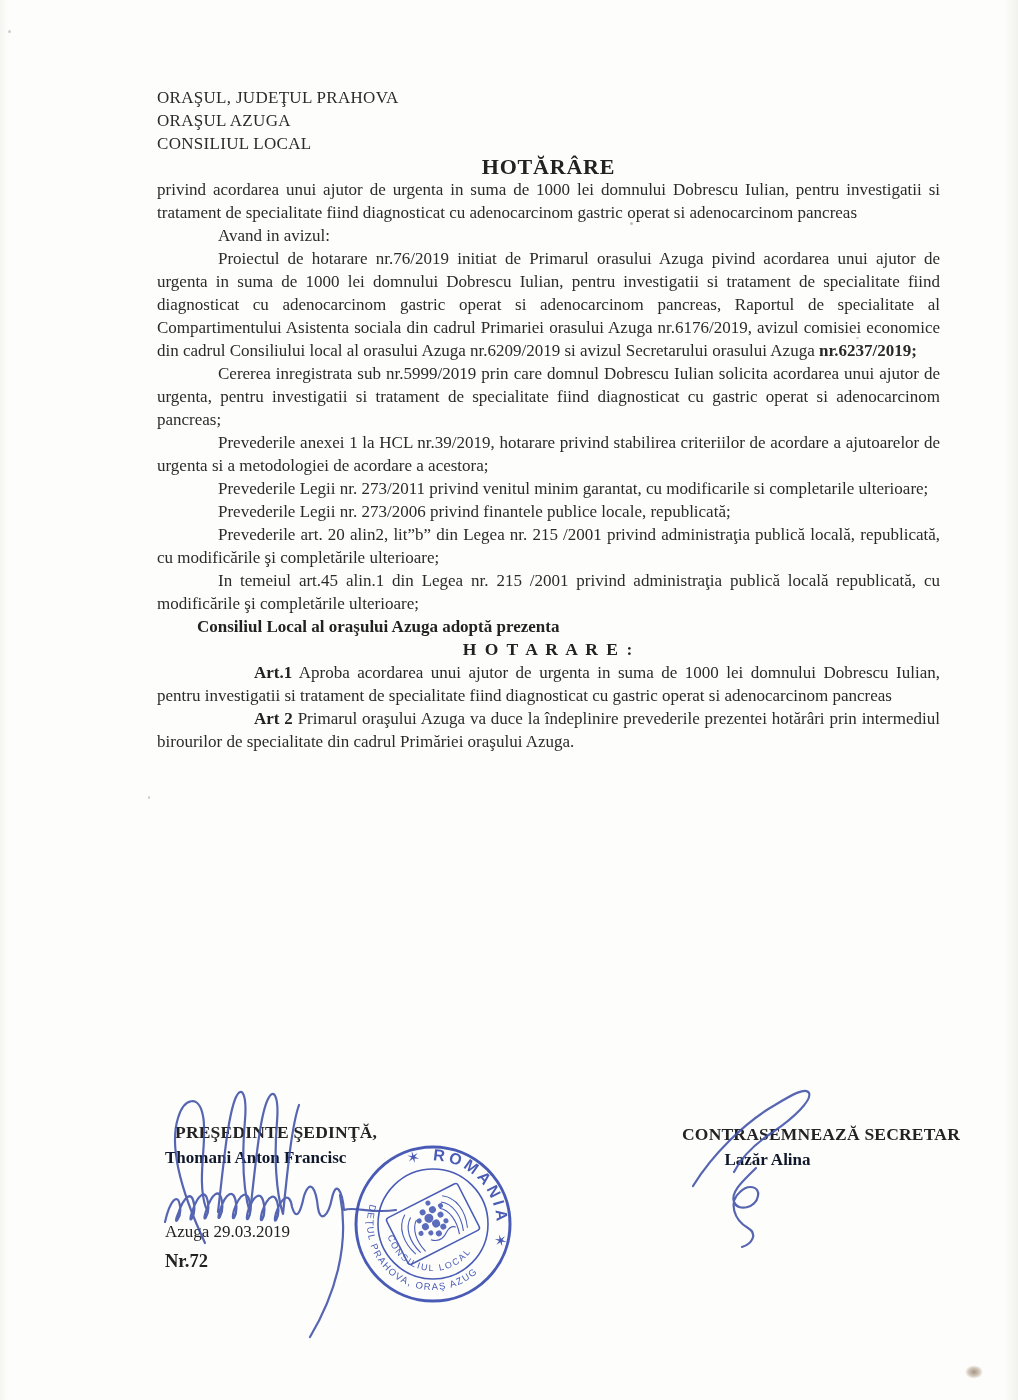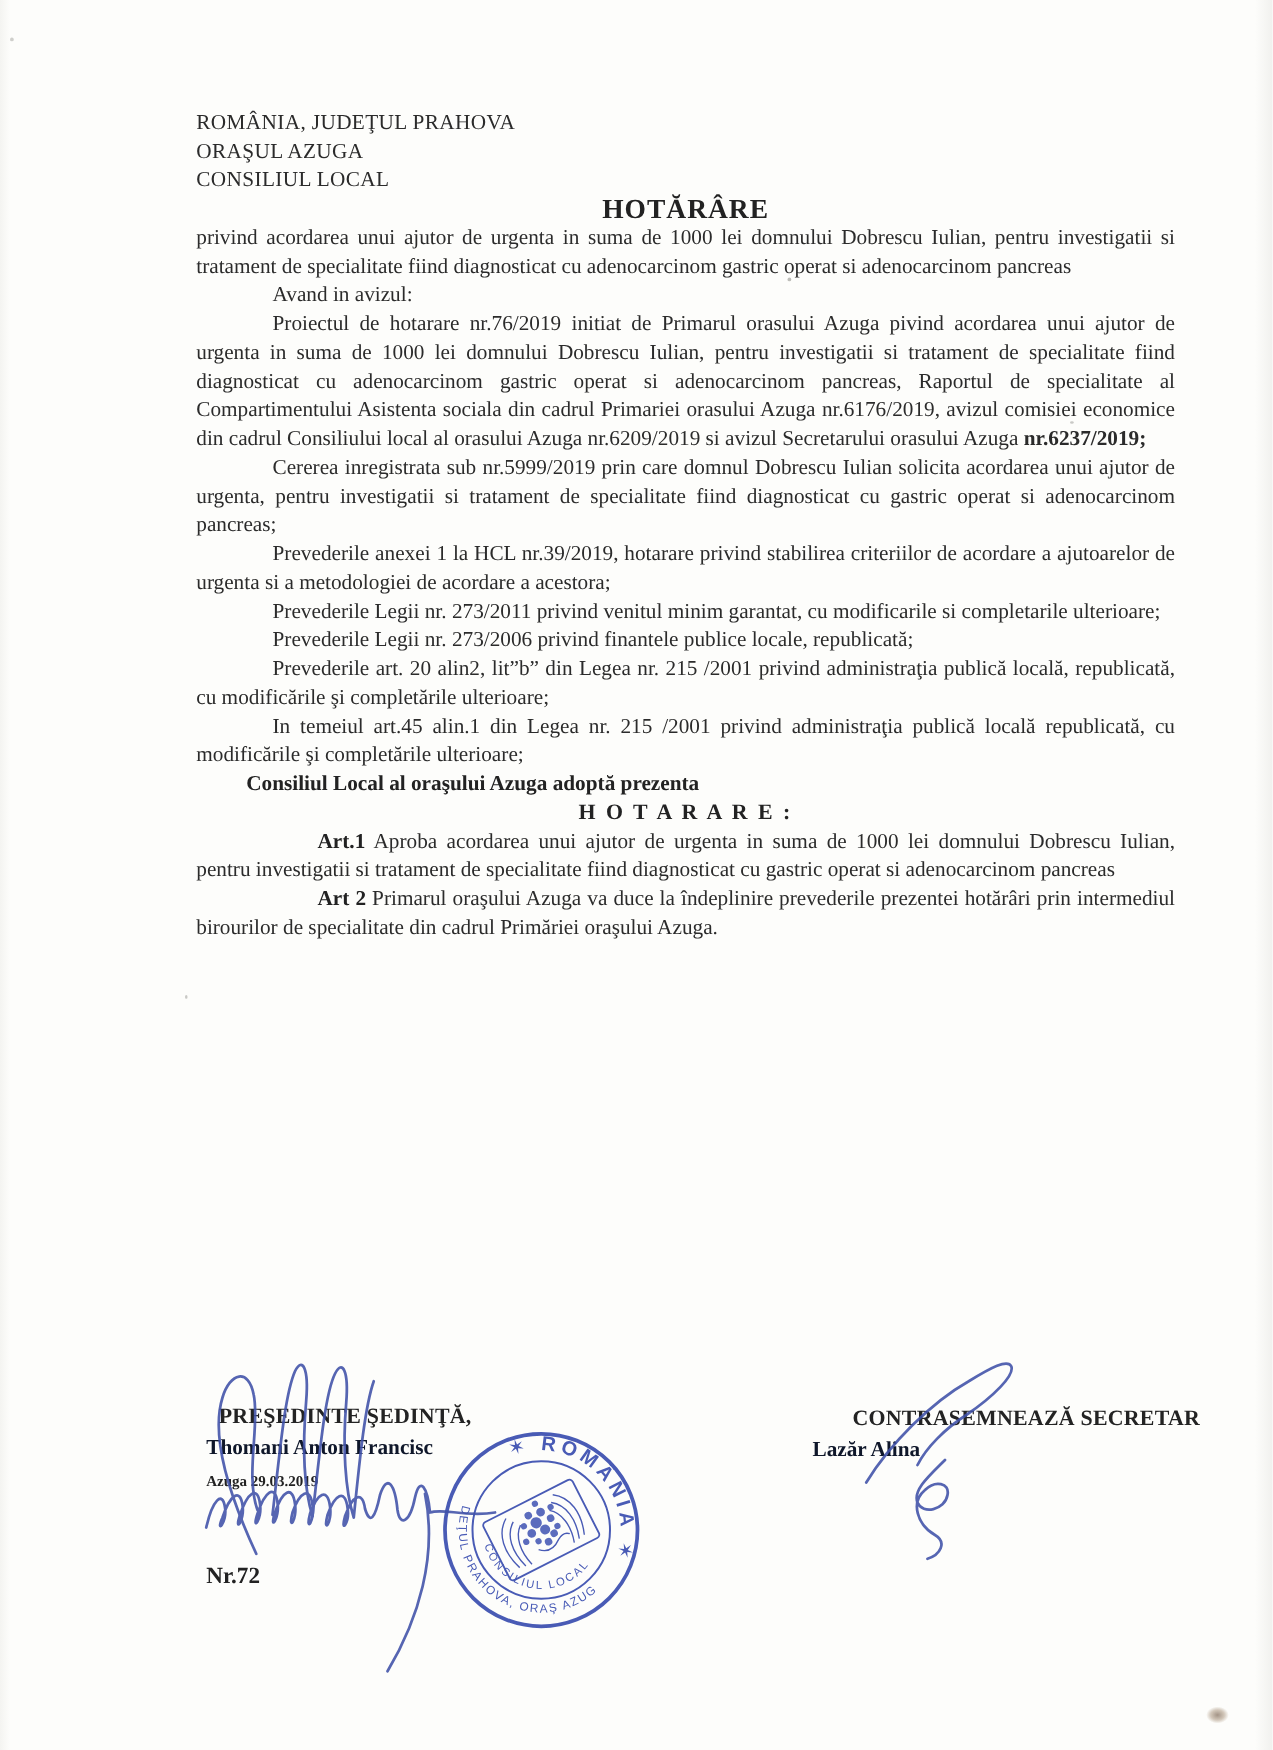--- a/index.html
+++ b/index.html
@@ -31,22 +31,22 @@
   .article{text-align:justify;text-indent:61px;}
   .article b{color:#222;margin-left:36px;}
   .art1{margin-top:25px;}
   .art2{margin-top:42px;}
   .abs{position:absolute;z-index:2;}
   .sig-title{font-weight:bold;font-size:17.5px;color:#232323;letter-spacing:.2px;}
   .sig-name{font-weight:bold;font-size:17px;color:#0f172a;}
   #president-title{left:175px;top:1122px;text-align:right;}
   #president-name{left:165px;top:1148px;}
   #secretary-title{left:650px;top:1124px;width:292px;text-align:center;margin-left:25px;}
-  #secretary-name{left:650px;top:1150px;width:235px;}
-  #date-line{left:165px;top:1178px;font-weight:bold;font-size:12px;color:#222;}
+  #secretary-name{left:650px;top:1150px;width:235px;text-align:center;}
+  #date-line{left:165px;top:1222px;font-weight:normal;font-size:17px;color:#222;}
   #number-line{left:165px;top:1251px;font-weight:bold;font-size:18.5px;color:#222;}
   #stamp{position:absolute;left:348px;top:1139px;z-index:3;opacity:.92;}
   #ink-overlay{position:absolute;left:0;top:0;z-index:4;pointer-events:none;}
   .speck{position:absolute;background:#8a8a84;border-radius:50%;z-index:1;}
   #smudge{
     position:absolute;left:952px;top:1352px;width:42px;height:34px;z-index:1;
     background:radial-gradient(ellipse 12px 9px at 22px 20px,rgba(90,62,38,.55) 0%,rgba(130,98,64,.35) 45%,rgba(160,130,95,0) 75%);
     filter:blur(.4px);
   }
 </style>
@@ -55,21 +55,21 @@
 
 <div class="speck" style="left:630px;top:222px;width:3px;height:3px;opacity:.55"></div>
 <div class="speck" style="left:652px;top:212px;width:2px;height:2px;opacity:.5"></div>
 <div class="speck" style="left:856px;top:337px;width:3px;height:2px;opacity:.45"></div>
 <div class="speck" style="left:148px;top:796px;width:2px;height:3px;opacity:.45"></div>
 <div class="speck" style="left:8px;top:30px;width:3px;height:3px;opacity:.4"></div>
 <div id="smudge"></div>
 
 <div class="content">
   <div class="header">
-    <div>ROMÂNIA, JUDEŢUL PRAHOVA</div>
+    <div>ORAŞUL, JUDEŢUL PRAHOVA</div>
     <div>ORAŞUL AZUGA</div>
     <div>CONSILIUL LOCAL</div>
   </div>
 
   <p class="doc-title">HOTĂRÂRE</p>
   <p class="subtitle">privind acordarea unui ajutor de urgenta in suma de 1000 lei  domnului Dobrescu Iulian, pentru investigatii si tratament de specialitate fiind diagnosticat cu adenocarcinom gastric operat si adenocarcinom pancreas</p>
 
   <p class="considering">Avand in avizul:</p>
 
   <p class="recital"><span>Proiectul de hotarare nr.76/2019 initiat de Primarul orasului Azuga pivind acordarea unui ajutor de urgenta in suma de 1000 lei  domnului Dobrescu Iulian, pentru investigatii si tratament de specialitate fiind diagnosticat cu adenocarcinom gastric operat si adenocarcinom pancreas, Raportul de specialitate al Compartimentului Asistenta sociala din cadrul Primariei orasului Azuga nr.6176/2019, avizul comisiei economice  din cadrul Consiliului local al orasului Azuga nr.6209/2019 si  avizul Secretarului orasului Azuga </span><b>nr.6237/2019;</b></p>

